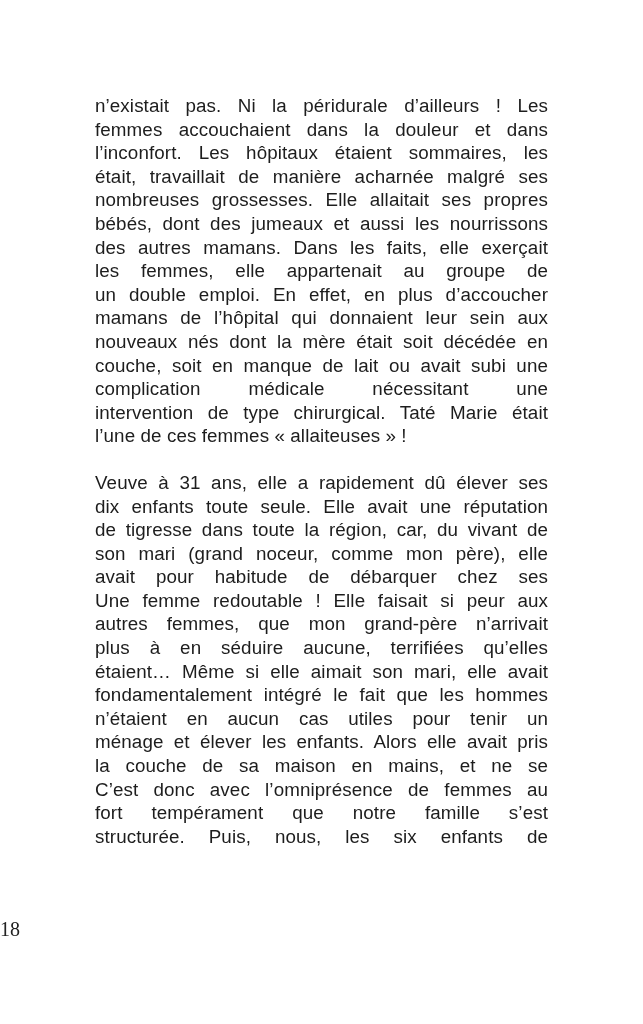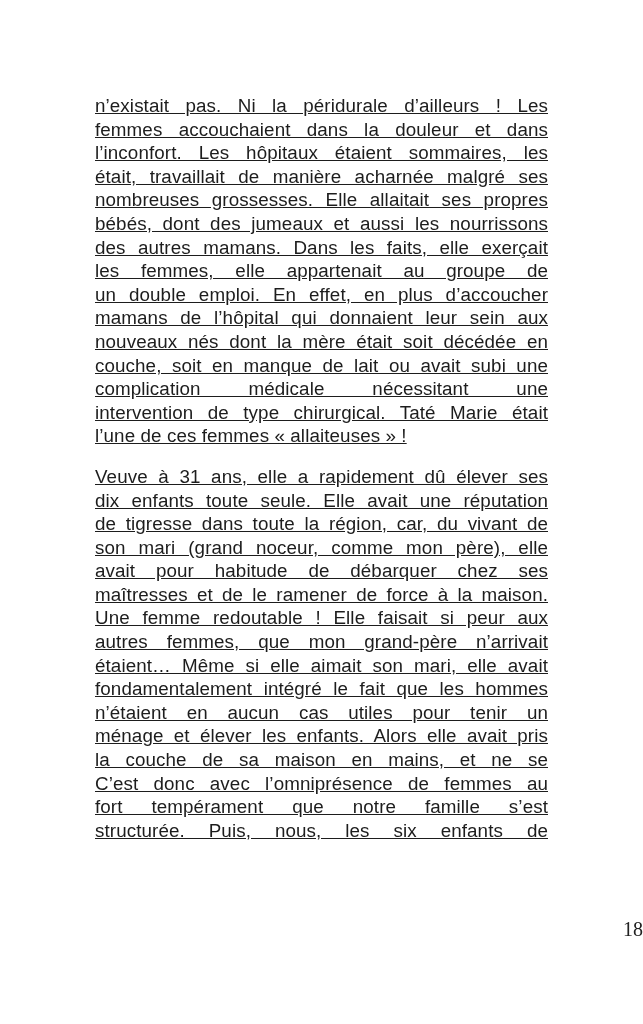--- a/index.html
+++ b/index.html
@@ -17,38 +17,37 @@
     color: #1d1d1d;
   }
   .text-block {
     position: absolute;
     left: 95px;
     top: 94px;
     width: 453px;
     font-size: 18.8px;
     line-height: 23.6px;
     letter-spacing: 0.1px;
-    text-decoration: underline;
   }
   .paragraph { margin: 0; }
-  .paragraph.gap { margin-top: 17px; }
+  .paragraph.gap { margin-top: 23px; }
   .line {
     text-align: justify;
     text-align-last: justify;
   }
   .line.last {
     text-align: right;
     text-align-last: left;
   }
   .page-number {
     position: absolute;
     top: 918px;
     left: 0;
     width: 643px;
-    text-align: right;
+    text-align: left;
     font-family: "Liberation Serif", serif;
     font-size: 20px;
     color: #222222;
   }
 </style>
 </head>
 <body>
 
 <div class="page">
   <div class="text-block">
@@ -68,23 +67,23 @@
         <div class="line">complication médicale nécessitant une</div>
         <div class="line">intervention de type chirurgical. Taté Marie était</div>
         <div class="line last">l’une de ces femmes « allaiteuses » !</div>
       </div>
       <div class="paragraph gap">
         <div class="line">Veuve à 31 ans, elle a rapidement dû élever ses</div>
         <div class="line">dix enfants toute seule. Elle avait une réputation</div>
         <div class="line">de tigresse dans toute la région, car, du vivant de</div>
         <div class="line">son mari (grand noceur, comme mon père), elle</div>
         <div class="line">avait pour habitude de débarquer chez ses</div>
-        <div class="line">maîtresses et de le ramener de force à la maison.</div>
         <div class="line">Une femme redoutable ! Elle faisait si peur aux</div>
         <div class="line">autres femmes, que mon grand-père n’arrivait</div>
+        <div class="line">plus à en séduire aucune, terrifiées qu’elles</div>
         <div class="line">étaient… Même si elle aimait son mari, elle avait</div>
         <div class="line">fondamentalement intégré le fait que les hommes</div>
         <div class="line">n’étaient en aucun cas utiles pour tenir un</div>
         <div class="line">ménage et élever les enfants. Alors elle avait pris</div>
         <div class="line">la couche de sa maison en mains, et ne se</div>
       </div>
       <div class="paragraph">
         <div class="line">C’est donc avec l’omniprésence de femmes au</div>
         <div class="line">fort tempérament que notre famille s’est</div>
         <div class="line">structurée. Puis, nous, les six enfants de</div>

